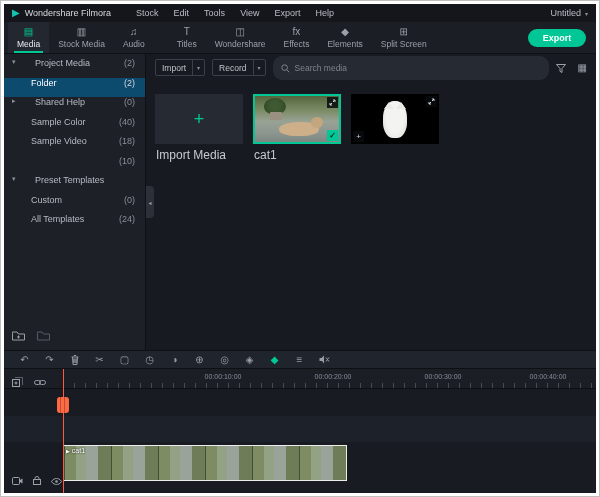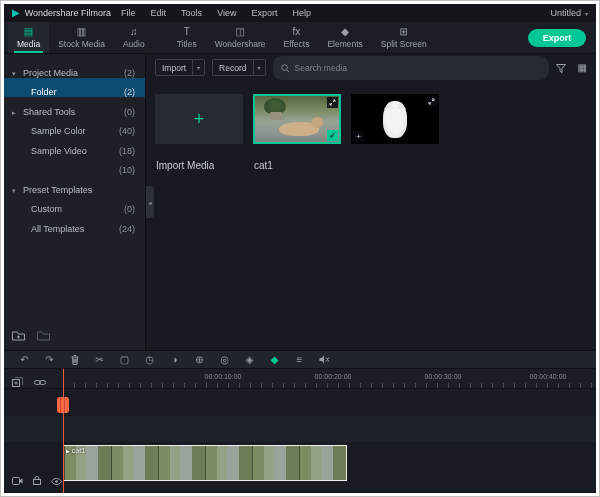--- a/index.html
+++ b/index.html
@@ -13,40 +13,40 @@
     --dim:#8a8f99;
   }
   *{margin:0;padding:0;box-sizing:border-box;}
   body{background:#888;font-family:"Liberation Sans",sans-serif;}
   .frame{width:600px;height:497px;background:#fff;border:1px solid #bfbfbf;padding:3px;}
   .app{width:100%;height:100%;background:var(--bg);display:flex;flex-direction:column;color:var(--text);overflow:hidden;position:relative;}
 
   
   .menubar{height:18px;flex:none;display:flex;align-items:center;background:#14161b;padding:0 8px;font-size:9px;gap:5px;}
   .logo{color:#12c3b0;font-size:10px;line-height:10px;}
-  .app-name{color:#d6d9de;margin-right:0;white-space:nowrap;}
+  .app-name{color:#d6d9de;margin-right:15px;white-space:nowrap;}
   .menu-item{color:#b9bdc5;padding:0 5px;white-space:nowrap;}
   .mspacer{flex:1;}
   .project-name{color:#b9bdc5;display:flex;align-items:center;gap:4px;}
   .chev{font-size:6px;color:var(--dim);}
 
   
   .tabbar{height:32px;flex:none;display:flex;align-items:stretch;background:#1b1e25;border-bottom:1px solid var(--line);padding-left:4px;position:relative;}
   .tab{display:flex;flex-direction:column;align-items:center;justify-content:center;gap:2px;padding:0 9px;font-size:8.5px;color:#9ba0a9;position:relative;cursor:default;white-space:nowrap;}
   .tab .ticon{font-size:10px;line-height:10px;font-style:normal;}
   .tab.active{color:#e9ebef;background:#232730;}
   .tab.active .ticon{color:var(--teal);}
   .tab.active::after{content:"";position:absolute;left:6px;right:6px;bottom:0;height:2px;background:var(--teal);}
   .tab.gap{margin-left:14px;}
   .export-btn{position:absolute;right:10px;top:7px;width:58px;height:18px;border-radius:9px;background:var(--teal);color:#fff;font-size:9px;font-weight:bold;display:flex;align-items:center;justify-content:center;border:0;font-family:inherit;}
 
   
   .main{height:296px;flex:none;display:flex;min-height:0;}
   .sidebar{width:142px;flex:none;background:var(--panel);border-right:1px solid var(--line);position:relative;padding-top:4px;}
-  .side-item{height:19.5px;display:flex;align-items:flex-end;font-size:9px;color:#b6bac2;padding:0 10px 0 8px;}
+  .side-item{height:19.5px;display:flex;align-items:flex-start;font-size:9px;color:#b6bac2;padding:0 10px 0 8px;gap:12px;}
   .side-item .arrow{width:11px;font-size:7px;color:var(--dim);flex:none;}
   .side-item.child{padding-left:27px;}
   .side-item.selected{background:#0c4a6e;color:#fff;}
   .side-item .count{margin-left:auto;color:var(--dim);}
   .side-item.selected .count{color:#d2d6dd;}
   .sidebar-folders{position:absolute;bottom:5px;left:8px;display:flex;gap:12px;align-items:center;}
 
   .media-panel{flex:1;background:#171a21;position:relative;display:flex;flex-direction:column;min-width:0;}
   .media-header{height:27px;flex:none;display:flex;align-items:center;gap:7px;padding:0 9px;}
   .dropdown{height:17px;border:1px solid #3a3f49;border-radius:2px;display:flex;align-items:stretch;font-size:8.5px;color:#c0c4cb;justify-content:space-between;}
@@ -71,21 +71,21 @@
   .thumb-cat2{background:#000;}
   .cat2-blob{position:absolute;left:50%;top:7px;transform:translateX(-50%);width:24px;height:37px;background:radial-gradient(ellipse at 50% 28%,#f3f3f1 55%,#d9d9d5 100%);border-radius:46% 46% 42% 42%;}
   .cat2-blob::before,.cat2-blob::after{content:"";position:absolute;top:-4px;border:5px solid transparent;border-bottom:7px solid #e9e9e5;}
   .cat2-blob::before{left:1px;}
   .cat2-blob::after{right:1px;}
   .corner{position:absolute;width:11px;height:11px;background:rgba(8,10,14,.85);display:flex;align-items:center;justify-content:center;}
   .corner.tr{top:2px;right:2px;}
   .corner.bl{bottom:2px;left:2px;color:#cfd3da;font-size:8px;line-height:8px;}
   .thumb.selected .corner.tr{top:1px;right:1px;}
   .checkbox{position:absolute;bottom:1px;right:1px;width:11px;height:11px;background:var(--teal);color:#06221c;font-size:8px;line-height:11px;text-align:center;font-weight:bold;}
-  .tile-label{font-size:10px;color:#c6cad1;padding:16px 1px 0;white-space:nowrap;overflow:hidden;}
+  .tile-label{font-size:12px;color:#c6cad1;padding:4px 1px 0;white-space:nowrap;overflow:hidden;}
 
   .collapse-handle{position:absolute;left:0;top:50%;transform:translateY(-50%);width:8px;height:32px;background:#2b3039;border-radius:0 4px 4px 0;display:flex;align-items:center;justify-content:center;font-size:6px;color:#9aa0a8;}
 
   
   .tools{height:19px;flex:none;background:#20242c;border-top:1px solid var(--line);border-bottom:1px solid var(--line);display:flex;align-items:center;padding-left:8px;}
   .tool{width:25px;text-align:center;font-size:10px;line-height:10px;color:#979da6;}
   .tool svg{display:inline-block;vertical-align:middle;}
   .tool.keyframe{color:var(--teal);}
 
   
@@ -112,21 +112,21 @@
 </style>
 </head>
 <body>
 
 <div class="frame">
 <div class="app">
 
   <div class="menubar">
     <span class="logo">▶</span>
     <span class="app-name">Wondershare Filmora</span>
-    <span class="menu-item">File</span>
+    <span class="menu-item">Stock</span>
     <span class="menu-item">Edit</span>
     <span class="menu-item">Tools</span>
     <span class="menu-item">View</span>
     <span class="menu-item">Export</span>
     <span class="menu-item">Help</span>
     <span class="mspacer"></span>
     <span class="project-name">
       <span>Untitled</span>
       <span class="chev">▾</span>
     </span>
@@ -175,21 +175,21 @@
         <span class="arrow">▾</span>
         <span>Project Media</span>
         <span class="count">(2)</span>
       </div>
       <div class="side-item child selected">
         <span>Folder</span>
         <span class="count">(2)</span>
       </div>
       <div class="side-item">
         <span class="arrow">▸</span>
-        <span>Shared Tools</span>
+        <span>Shared Help</span>
         <span class="count">(0)</span>
       </div>
       <div class="side-item child">
         <span>Sample Color</span>
         <span class="count">(40)</span>
       </div>
       <div class="side-item child">
         <span>Sample Video</span>
         <span class="count">(18)</span>
       </div>

